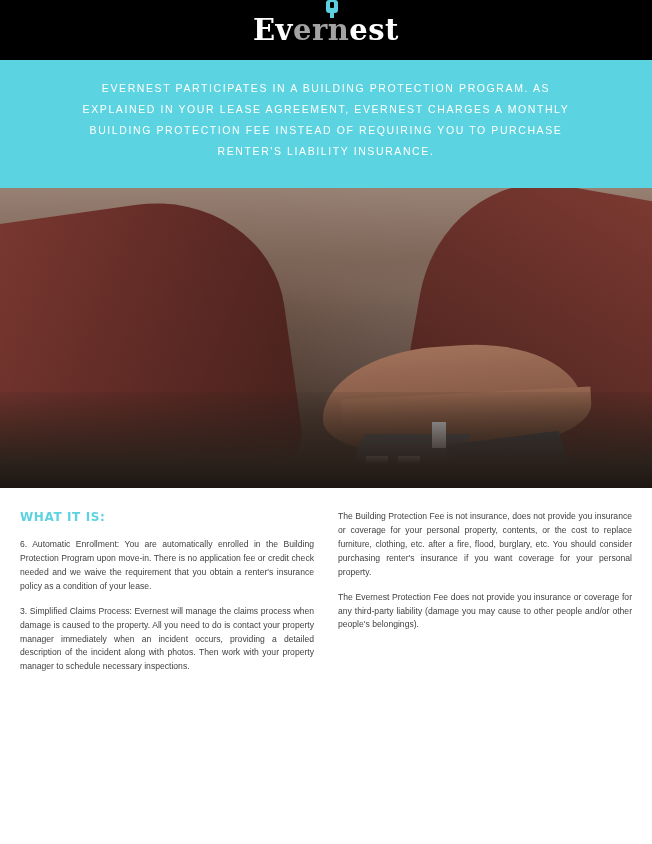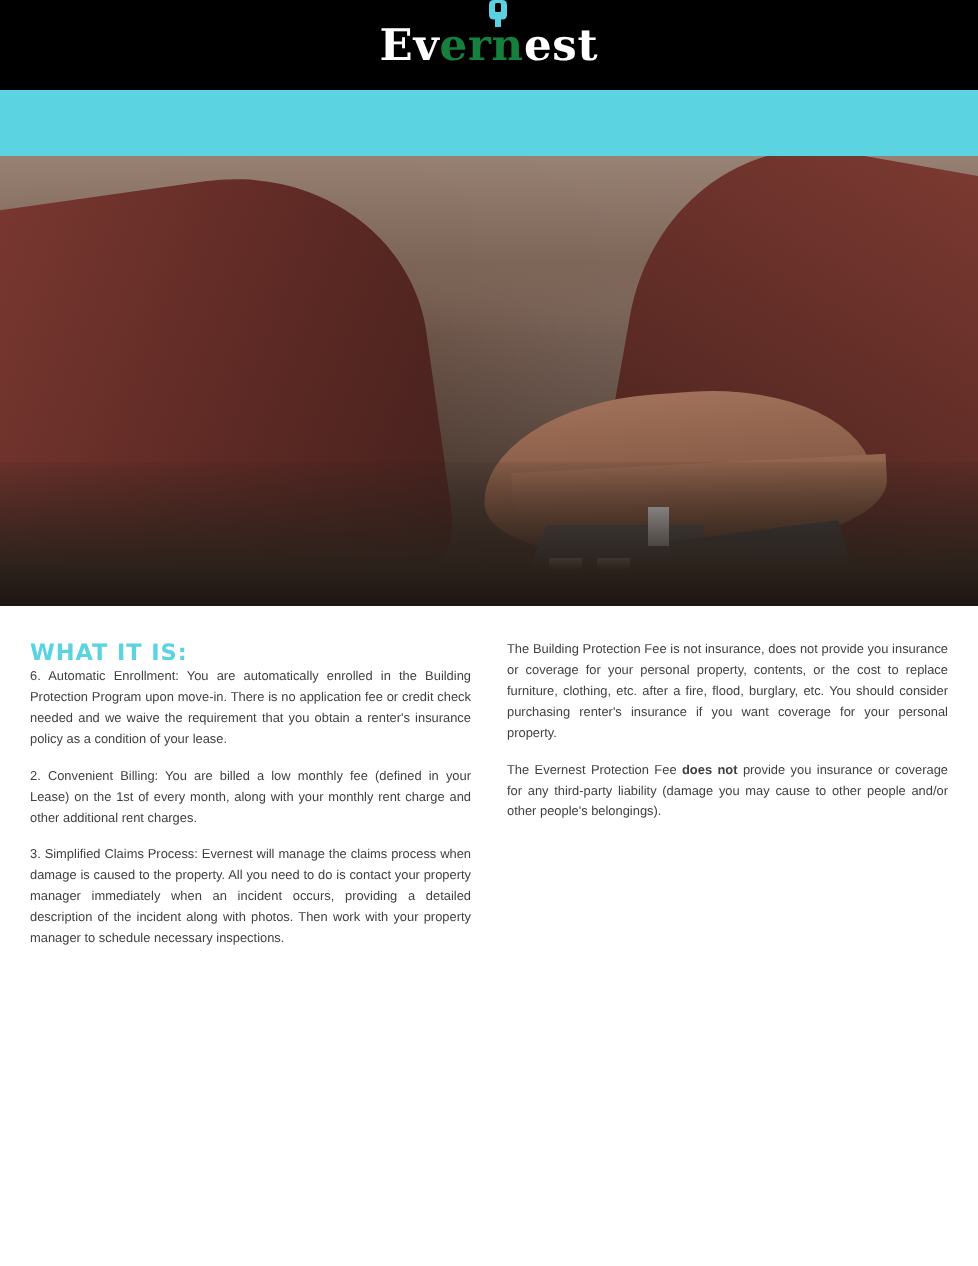--- a/index.html
+++ b/index.html
@@ -31,21 +31,21 @@
     position: relative;
   }
   .logo-text {
     font-family: "DejaVu Serif", serif;
     font-weight: bold;
     font-size: 29px;
     letter-spacing: 0.5px;
     color: #ffffff;
     line-height: 1;
   }
-  .logo-text .accent { color: #15803d; }
+  .logo-text .accent { color: #a3a3a3; }
   .logo-mark {
     position: absolute;
     top: -16px;
     left: 71px;
     width: 16px;
     height: 18px;
   }
   .logo-mark .pin-body {
     position: absolute;
     left: 2px; top: 0;
@@ -194,51 +194,52 @@
   
   .body-cols {
     display: flex;
     padding: 22px 20px 0 20px;
     gap: 24px;
   }
   .col { width: 294px; }
   .col-heading {
     font-family: "DejaVu Sans", sans-serif;
     font-weight: bold;
-    font-size: 15px;
+    font-size: 12px;
     letter-spacing: 0.6px;
     color: #5bd3e0;
-    margin: 0 0 0 0;
+    margin: 0 0 14px 0;
   }
   .col p {
     font-size: 8.6px;
     line-height: 1.62;
     color: #3f3f3f;
     margin: 0 0 11px 0;
     text-align: justify;
   }
   .col p:last-child { margin-bottom: 0; }
-  .col p b { font-weight: bold; }
+  .col p b { font-weight: normal; }
   .price { margin-top: 14px !important; }
 </style>
 </head>
 <body>
 
 <div class="logo-bar">
   <div class="logo-wrap">
     <div class="logo-text"><span>Ev</span><span class="accent">ern</span><span>est</span></div>
     <div class="logo-mark">
       <div class="pin-body"></div>
       <div class="pin-slot"></div>
       <div class="pin-tail"></div>
     </div>
   </div>
 </div>
 
 <div class="hero">
+  <p class="hero-sub">EVERNEST PARTICIPATES IN A BUILDING PROTECTION PROGRAM. AS EXPLAINED IN YOUR LEASE AGREEMENT, EVERNEST CHARGES A MONTHLY BUILDING PROTECTION FEE INSTEAD OF REQUIRING YOU TO PURCHASE RENTER'S LIABILITY INSURANCE.</p>
 </div>
 
 <div class="photo">
   <div class="bg"></div>
   <div class="blur-top"></div>
   <div class="sleeve"></div>
   <div class="sleeve2"></div>
   <div class="hand"></div>
   <div class="hand-fingers"></div>
   <div class="house-roof-l"></div>
@@ -250,21 +251,20 @@
   <div class="house-win2"></div>
 
   <div class="desk"></div>
 </div>
 
 <div class="body-cols">
 
   <div class="col">
     <h2 class="col-heading">WHAT IT IS:</h2>
     <p>6. Automatic Enrollment: You are automatically enrolled in the Building Protection Program upon move-in. There is no application fee or credit check needed and we waive the requirement that you obtain a renter's insurance policy as a condition of your lease.</p>
-    <p>2. Convenient Billing: You are billed a low monthly fee (defined in your Lease) on the 1st of every month, along with your monthly rent charge and other additional rent charges.</p>
     <p>3. Simplified Claims Process: Evernest will manage the claims process when damage is caused to the property. All you need to do is contact your property manager immediately when an incident occurs, providing a detailed description of the incident along with photos. Then work with your property manager to schedule necessary inspections.</p>
   </div>
 
   <div class="col">
     <p>The Building Protection Fee is not insurance, does not provide you insurance or coverage for your personal property, contents, or the cost to replace furniture, clothing, etc. after a fire, flood, burglary, etc. You should consider purchasing renter's insurance if you want coverage for your personal property.</p>
     <p><span>The Evernest Protection Fee </span><b>does not</b><span> provide you insurance or coverage for any third-party liability (damage you may cause to other people and/or other people's belongings).</span></p>
   </div>
 
 </div>
 

